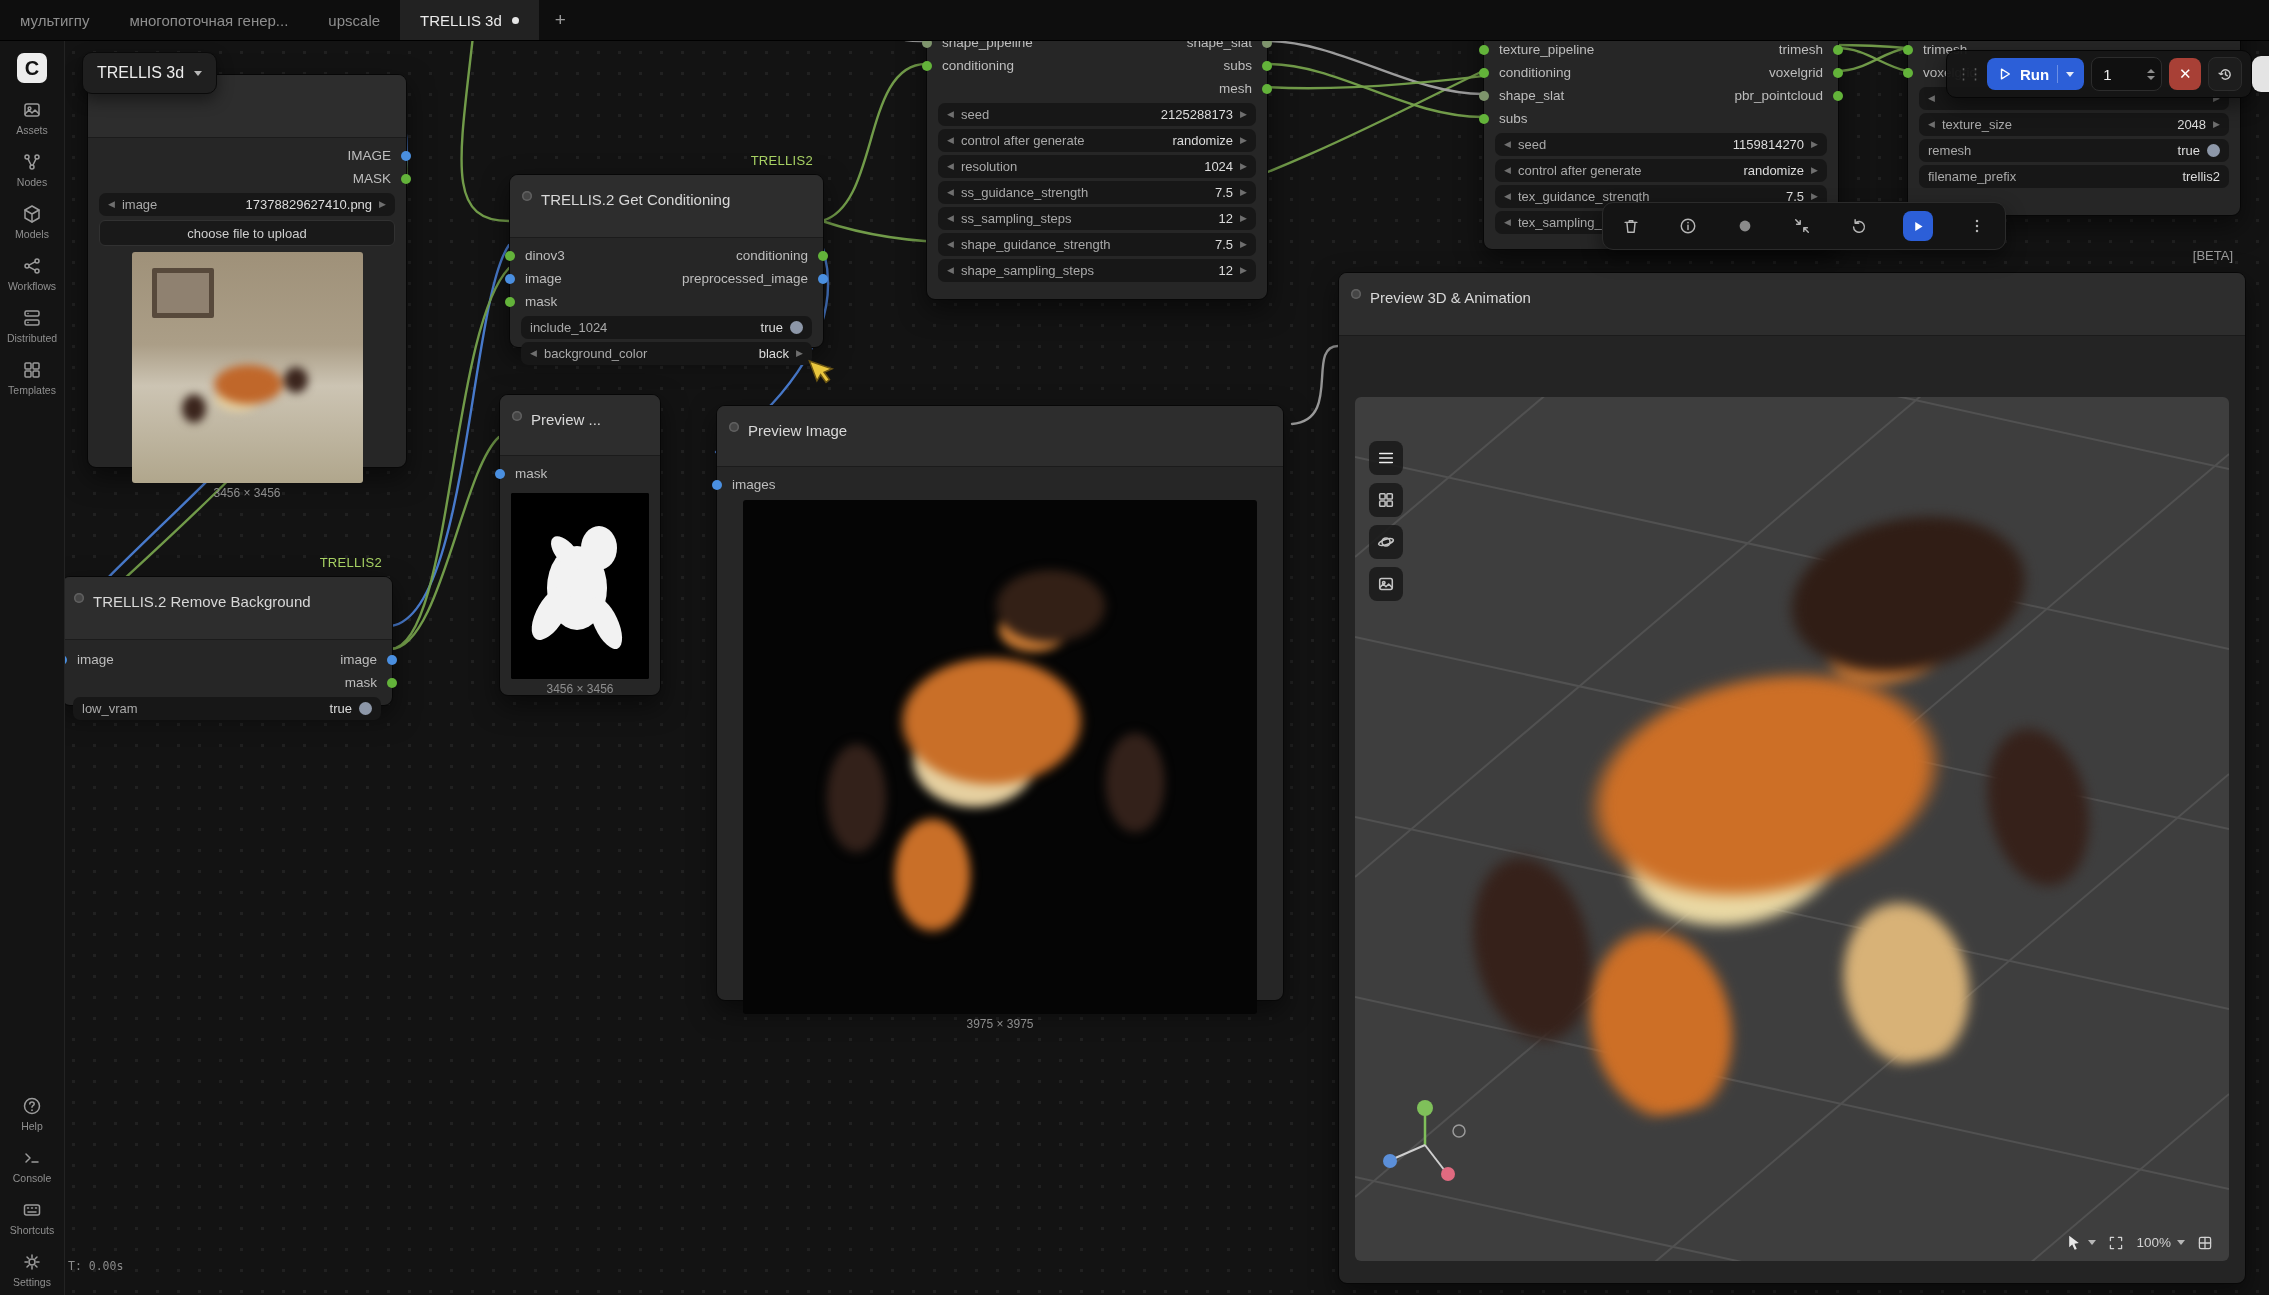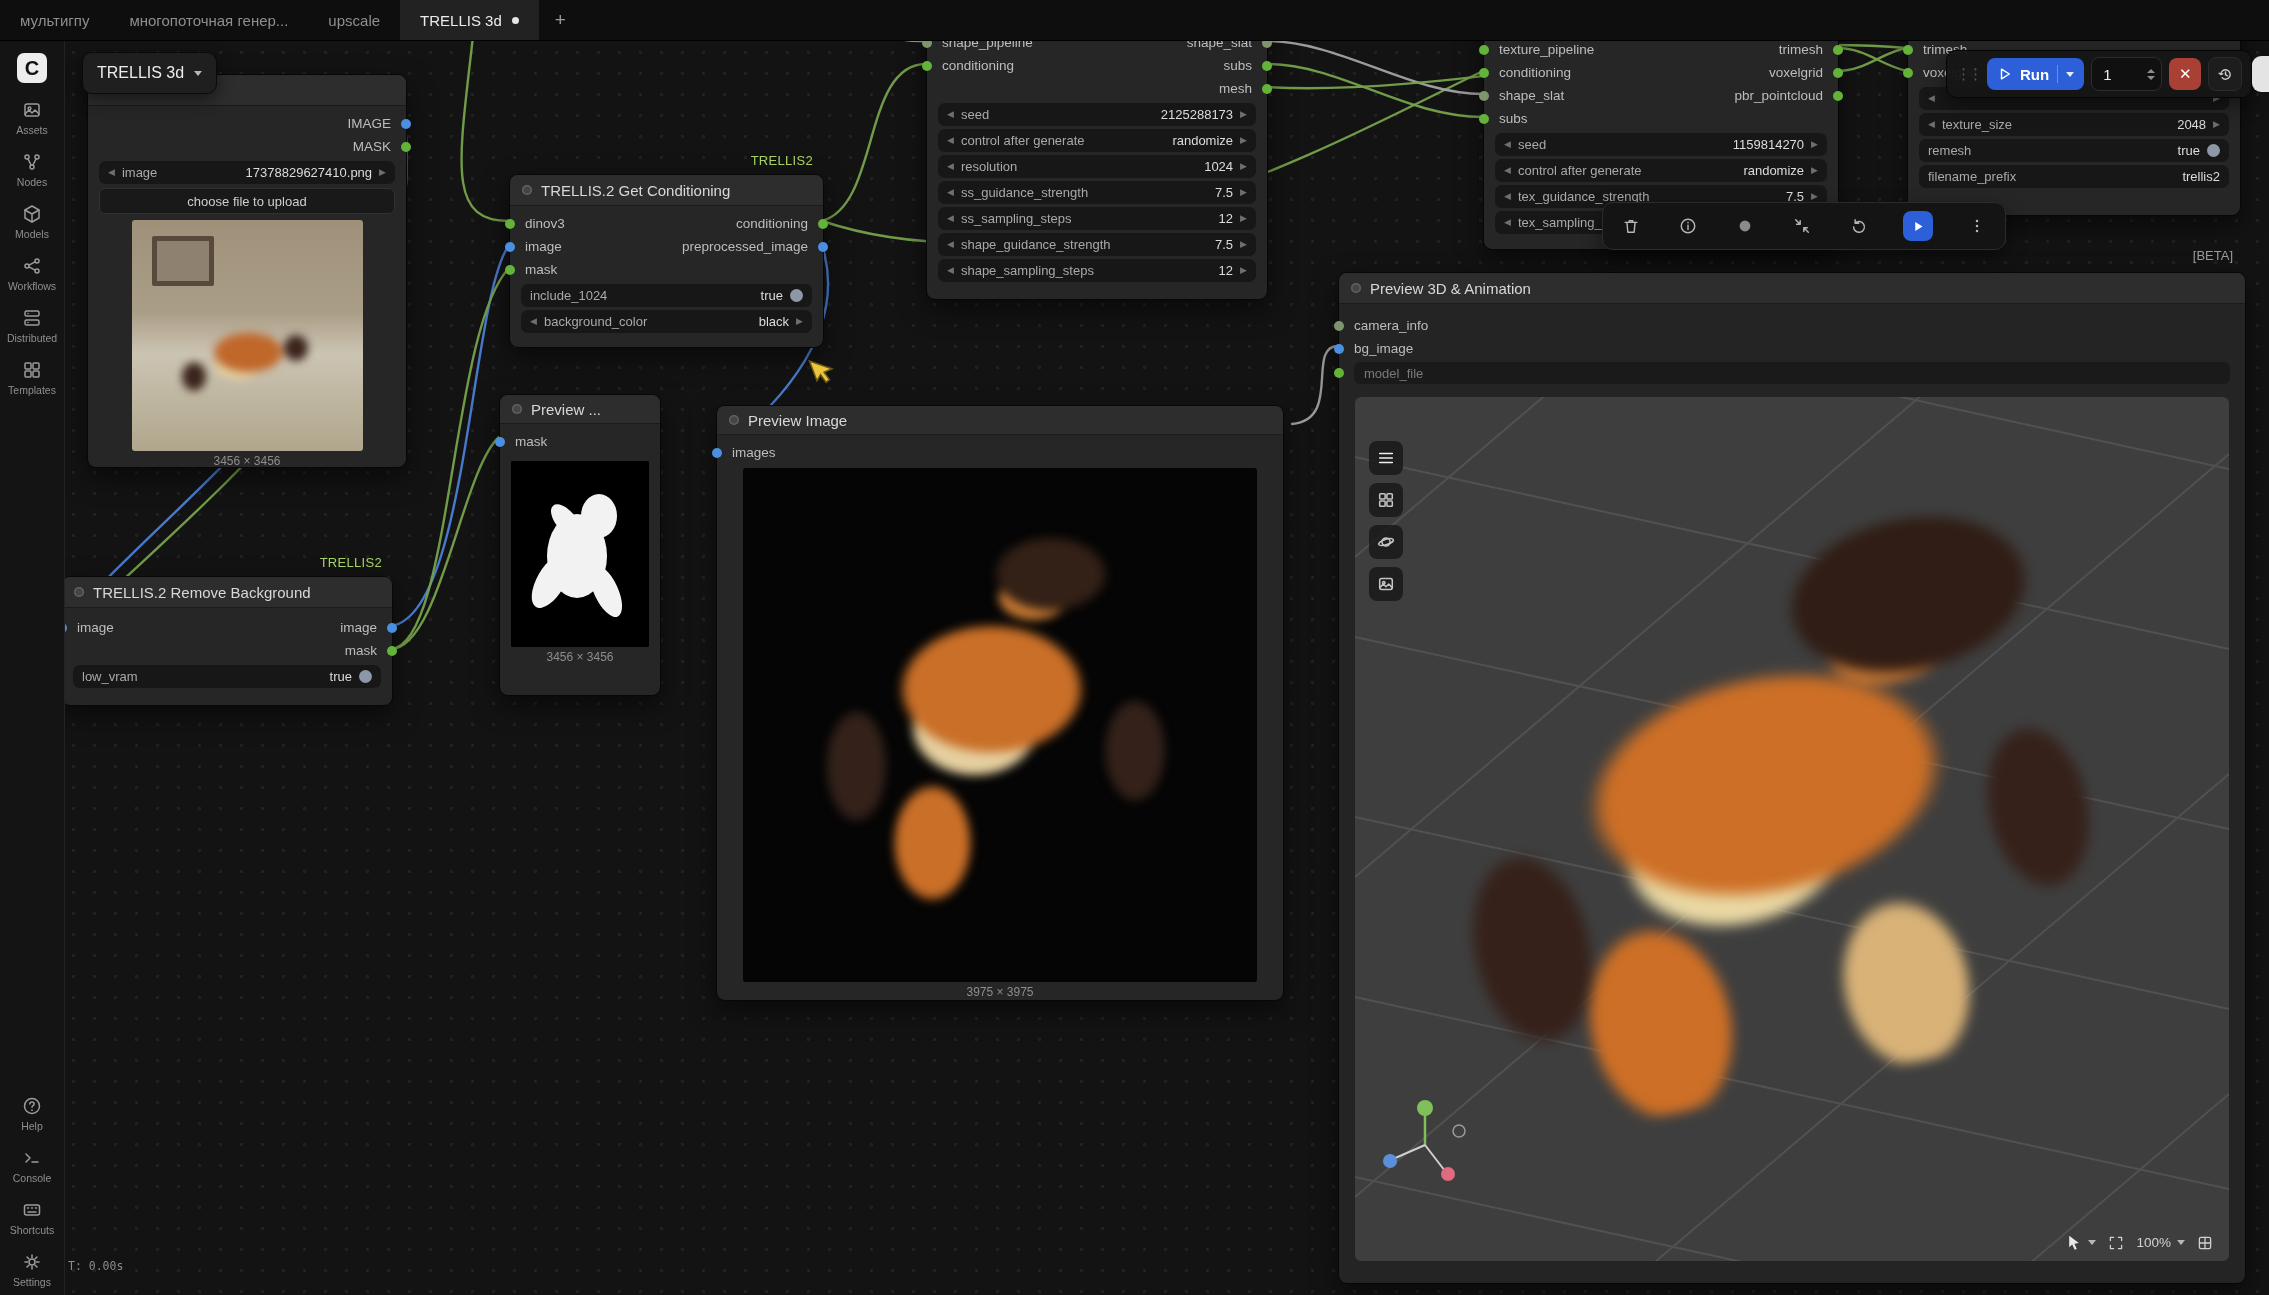--- a/index.html
+++ b/index.html
@@ -21,21 +21,21 @@
   .logo{margin:13px 0 8px;width:30px;height:30px;border-radius:7px;background:#ededed;color:#111;font-weight:bold;font-size:20px;display:flex;align-items:center;justify-content:center;}
   .side-item{width:100%;padding:9px 18px 7px;display:flex;flex-direction:column;align-items:center;gap:4px;color:#8f8f8f;font-size:10.5px;}
   .side-item svg{stroke:#9b9b9b;fill:none;stroke-width:1.5;stroke-linecap:round;stroke-linejoin:round;}
   .spacer{flex:1;}
   
   .wires{position:absolute;left:0;top:0;z-index:1;}
   .wires path{fill:none;stroke-width:2.4;stroke-linecap:round;opacity:.95;}
   .wg{stroke:#76a24c;} .wb{stroke:#4b7fd6;} .ww{stroke:#a3a3a3;}
   
   .node{position:absolute;background:#262626;border:1px solid #070707;border-radius:9px;box-shadow:0 10px 26px rgba(0,0,0,.5);z-index:2;}
-  .node-header{height:30px;display:flex;align-items:center;gap:9px;padding:0 12px;background:#2d2d2d;border-bottom:1px solid #1b1b1b;border-radius:8px 8px 0 0;font-size:15px;color:#d8d8d8;white-space:nowrap;overflow:hidden;}
+  .node-header{height:30px;display:flex;gap:9px;padding:16px 12px;background:#2d2d2d;border-bottom:1px solid #1b1b1b;border-radius:8px 8px 0 0;font-size:15px;color:#d8d8d8;white-space:nowrap;overflow:hidden;}
   .hdot{width:10px;height:10px;border-radius:50%;background:#454545;box-shadow:inset 0 0 0 1.5px #606060;flex:none;}
   .badge{position:absolute;top:-22px;right:10px;font-size:13px;color:#a7d163;letter-spacing:.3px;}
   .beta{position:absolute;top:-25px;right:12px;font-size:13px;color:#9a9a9a;}
   .node-body{padding:6px 0 8px;}
   .io-row{position:relative;height:23px;display:flex;align-items:center;justify-content:space-between;padding:0 15px;font-size:13.5px;color:#bdbdbd;}
   .slot{position:absolute;top:50%;margin-top:-5px;width:10px;height:10px;border-radius:50%;z-index:3;}
   .slot.in{left:-5px;} .slot.out{right:-5px;}
   .sg{background:#63b33a;} .sb{background:#4a8fe0;} .sgr{background:#7e946c;}
   .widget{height:23px;margin:3px 11px;background:#171717;border-radius:7px;display:flex;align-items:center;gap:7px;padding:0 9px;font-size:13px;color:#a9a9a9;}
   .widget .wlabel{flex:1 1 auto;white-space:nowrap;overflow:hidden;}
@@ -423,36 +423,20 @@
     </div>
   </div>
 </div>
 
 <div class="node" style="left:1338px;top:272px;width:906px;height:1010px;background:#242424;">
   <div class="beta">[BETA]</div>
   <div class="node-header">
     <span class="hdot"></span>
     <span>Preview 3D &amp; Animation</span>
   </div>
-  <div class="node-body" style="padding-top:10px;">
-    <div class="io-row">
-      <span class="slot in sgr"></span>
-      <span>camera_info</span>
-      <span></span>
-    </div>
-    <div class="io-row">
-      <span class="slot in sb"></span>
-      <span>bg_image</span>
-      <span></span>
-    </div>
-    <div class="io-row" style="height:26px;">
-      <span class="slot in sg"></span>
-      <span class="modelfile-pill">model_file</span>
-    </div>
-  </div>
   <div class="viewport">
     <svg width="874" height="864" viewBox="0 0 874 864" style="position:absolute;inset:0;">
       <g stroke="#585858" stroke-width="2" opacity="0.75">
         <line x1="0" y1="-120" x2="874" y2="72"></line>
           <line x1="0" y1="60" x2="874" y2="252"></line>
         <line x1="0" y1="240" x2="874" y2="432"></line>
           <line x1="0" y1="420" x2="874" y2="612"></line>
         <line x1="0" y1="600" x2="874" y2="792"></line>
           <line x1="0" y1="780" x2="874" y2="972"></line>
         <line x1="0" y1="160" x2="874" y2="-583"></line>

